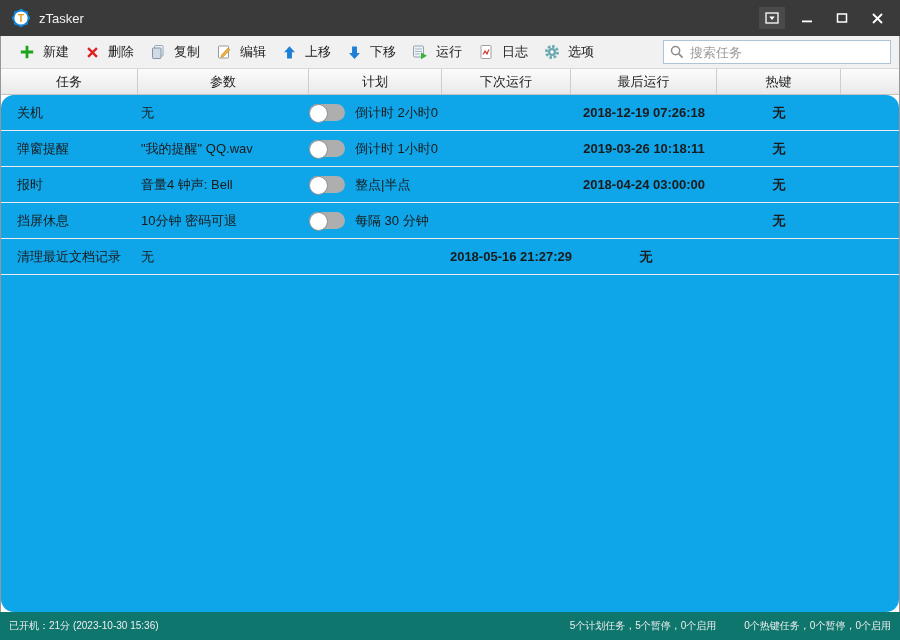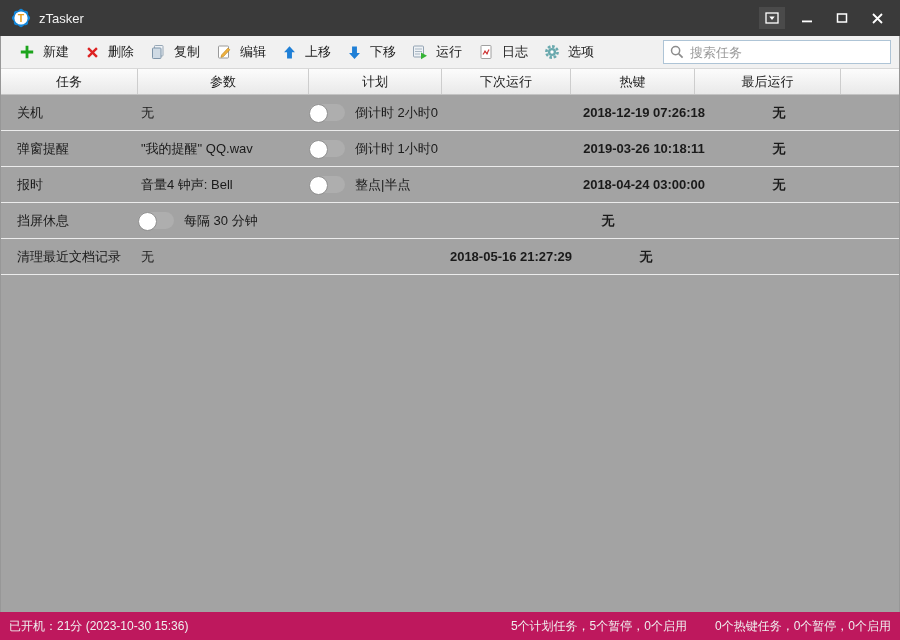--- a/index.html
+++ b/index.html
@@ -31,33 +31,33 @@
   .th { display:flex; align-items:center; justify-content:center; font-size:13px; color:#1a1a1a; border-right:1px solid #cdcdcd; height:100%; }
   .th.col-fill { border-right:none; }
   .col-task   { width:137px; flex:0 0 auto; }
   .col-params { width:171px; flex:0 0 auto; }
   .col-plan   { width:133px; flex:0 0 auto; }
   .col-next   { width:129px; flex:0 0 auto; }
   .col-last   { width:146px; flex:0 0 auto; }
   .col-hotkey { width:124px; flex:0 0 auto; }
   .col-fill   { flex:1 1 auto; }
 
-  .tbody { flex:1 1 auto; background:#a3a3a3; overflow:hidden; }
+  .tbody { flex:1 1 auto; background:#0ea5e9; overflow:hidden;border-radius:13px; }
   .tr { display:flex; height:36px; border-bottom:1px solid #ececec; align-items:stretch; }
   .td { display:flex; align-items:center; font-size:13px; color:#1a1a1a; overflow:hidden; white-space:nowrap; }
   .td.col-task   { padding-left:16px; }
   .td.col-params { padding-left:3px; }
   .td.col-plan   { gap:10px; }
   .td.col-next, .td.col-last, .td.col-hotkey { justify-content:center;font-weight:bold; }
 
   .toggle { width:36px; height:17px; border-radius:9px; background:#aeaeae; position:relative; flex:0 0 auto; cursor:default; }
   .toggle::before { content:""; position:absolute; left:0; top:0; width:17px; height:17px; border-radius:50%; background:#fff; border:1px solid #8f8f8f; }
 
   
-  .statusbar { height:28px; background:#be185d; color:#efefef; font-size:12px; display:flex; align-items:center; padding:0 9px; }
+  .statusbar { height:28px; background:#0f766e; color:#efefef; font-size:10px; display:flex; align-items:center; padding:0 9px; }
   .status-right { margin-left:auto; display:flex; gap:28px; }
 </style>
 </head>
 <body>
 
 <div class="titlebar">
   <svg class="app-icon" viewBox="0 0 24 24">
     <rect x="4.2" y="4.2" width="15.6" height="15.6" rx="3" fill="#1486d8"></rect>
     <rect x="4.2" y="4.2" width="15.6" height="15.6" rx="3" fill="#1486d8" transform="rotate(45 12 12)"></rect>
     <circle cx="12" cy="12" r="7.2" fill="#ffffff"></circle>
@@ -163,22 +163,22 @@
       </svg>
       <input type="text" placeholder="搜索任务" style="">
     </div>
   </div>
 
   <div class="thead">
     <div class="th col-task">任务</div>
     <div class="th col-params">参数</div>
     <div class="th col-plan">计划</div>
     <div class="th col-next">下次运行</div>
+    <div class="th col-last">最后运行</div>
     <div class="th col-hotkey">热键</div>
-    <div class="th col-last">最后运行</div>
     <div class="th col-fill"></div>
   </div>
 
   <div class="tbody">
 
     <div class="tr">
       <div class="td col-task">关机</div>
       <div class="td col-params">无</div>
       <div class="td col-plan">
         <span class="toggle"></span>
@@ -211,20 +211,21 @@
         <span>整点|半点</span>
       </div>
       <div class="td col-next"></div>
       <div class="td col-last">2018-04-24 03:00:00</div>
       <div class="td col-hotkey">无</div>
       <div class="td col-fill"></div>
     </div>
 
     <div class="tr">
       <div class="td col-task">挡屏休息</div>
+      <div class="td col-params">10分钟 密码可退</div>
       <div class="td col-plan">
         <span class="toggle"></span>
         <span>每隔 30 分钟</span>
       </div>
       <div class="td col-next"></div>
       <div class="td col-last"></div>
       <div class="td col-hotkey">无</div>
       <div class="td col-fill"></div>
     </div>
 

